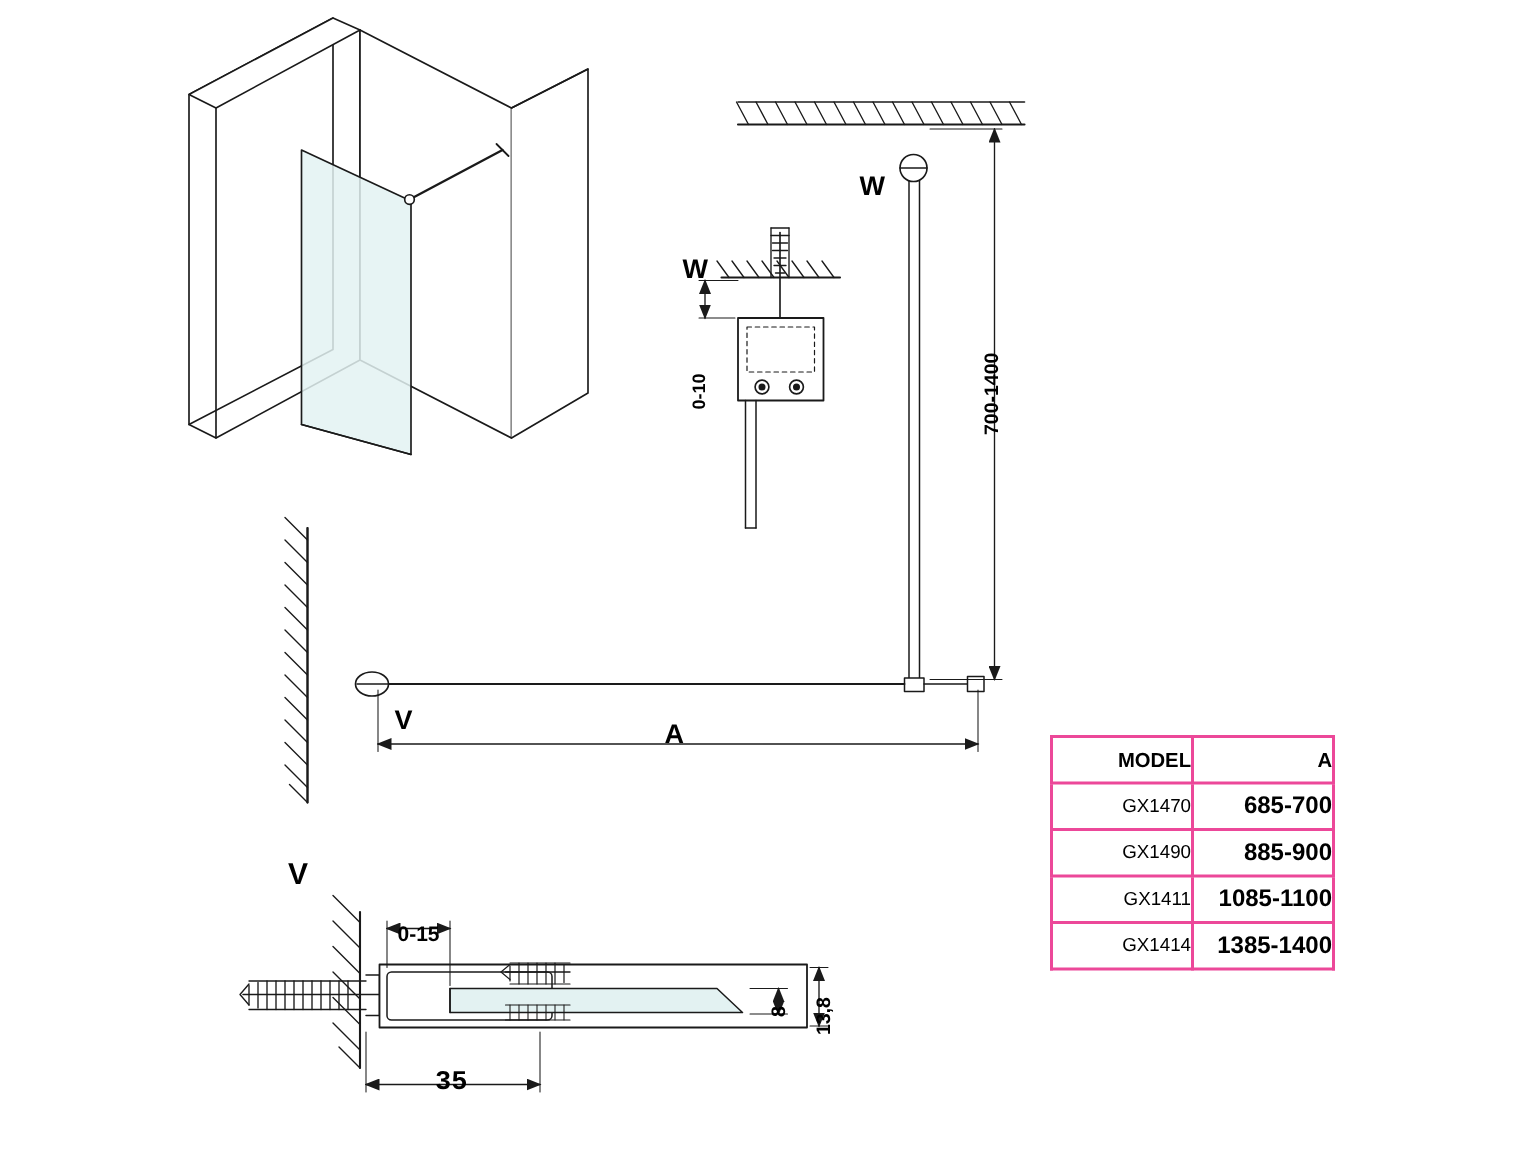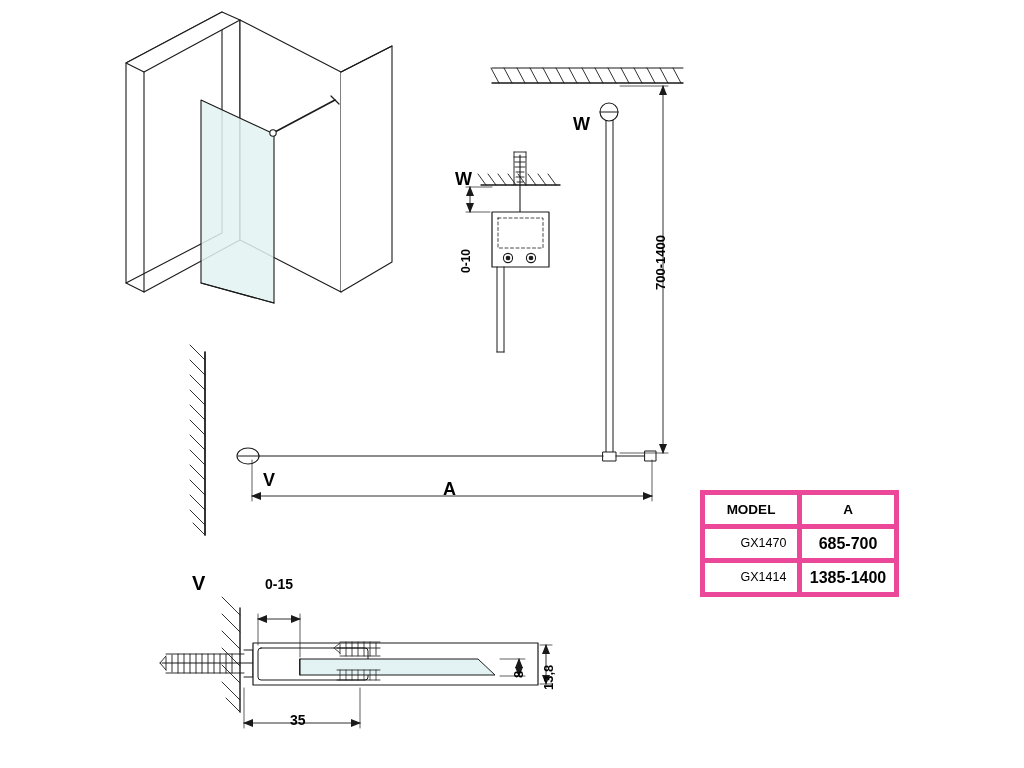--- a/index.html
+++ b/index.html
@@ -29,22 +29,22 @@
   .tbl {
     position: absolute;
     left: 700px;
     top: 490px;
     border-collapse: collapse;
     font-family: "Liberation Sans", sans-serif;
     font-size: 13px;
     color: #000;
   }
   .tbl th, .tbl td {
-    border: 5px solid #ec4899;
-    text-align: center;
+    border: 2px solid #ec4899;
+    text-align: right;
     padding: 0;
     height: 29px;
     line-height: 29px;
   }
   .tbl th {
     font-weight: bold;
     font-size: 13.5px;
   }
   .tbl .c-model { width: 92px; }
   .tbl .c-a { width: 92px; }
@@ -208,40 +208,48 @@
   <div class="lbl bold" style="left:263px; top:470px; font-size:18px;">V</div>
 
   <div class="lbl bold" style="left:192px; top:572px; font-size:20px;">V</div>
 
   <div class="lbl bold" style="left:443px; top:479px; font-size:18px;">A</div>
 
   <div class="lbl bold rot90" style="left:653px; top:290px; font-size:13px;">700-1400</div>
 
   <div class="lbl bold rot90" style="left:459px; top:273px; font-size:12px;">0-10</div>
 
-  <div class="lbl bold" style="left:290px; top:712px; font-size:14px;">35</div>
-
-  <div class="lbl bold" style="left:265px; top:576px; font-size:14px;">0-15</div>
+  <div class="lbl bold" style="left:290px; top:712px; font-size:18px;font-family:Liberation Mono, monospace;">35</div>
+
+  <div class="lbl bold" style="left:265px; top:614px; font-size:14px;">0-15</div>
 
   <div class="lbl bold rot90" style="left:541px; top:690px; font-size:13px;">13,8</div>
 
   <div class="lbl bold rot90" style="left:511px; top:678px; font-size:13px;">8</div>
 
   <table class="tbl">
     <thead>
       <tr>
         <th class="c-model">MODEL</th>
         <th class="c-a">A</th>
       </tr>
     </thead>
     <tbody>
       <tr>
         <td class="v-model">GX1470</td>
         <td class="v-a">685-700</td>
       </tr>
       <tr>
+        <td class="v-model">GX1490</td>
+        <td class="v-a">885-900</td>
+      </tr>
+      <tr>
+        <td class="v-model">GX1411</td>
+        <td class="v-a">1085-1100</td>
+      </tr>
+      <tr>
         <td class="v-model">GX1414</td>
         <td class="v-a">1385-1400</td>
       </tr>
     </tbody>
   </table>
 
 </div>
 
 </body></html>

